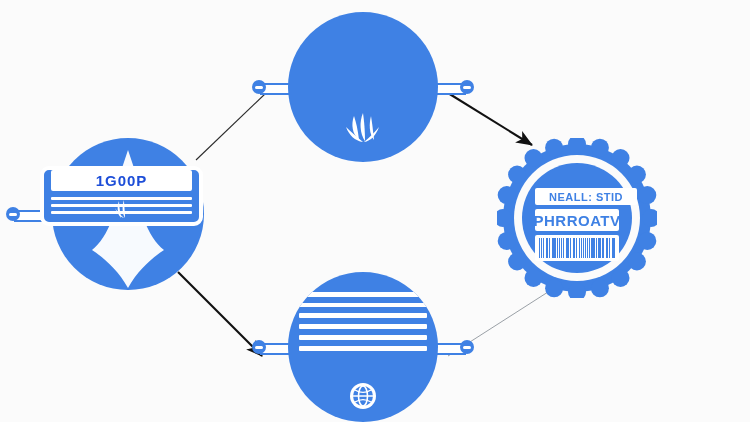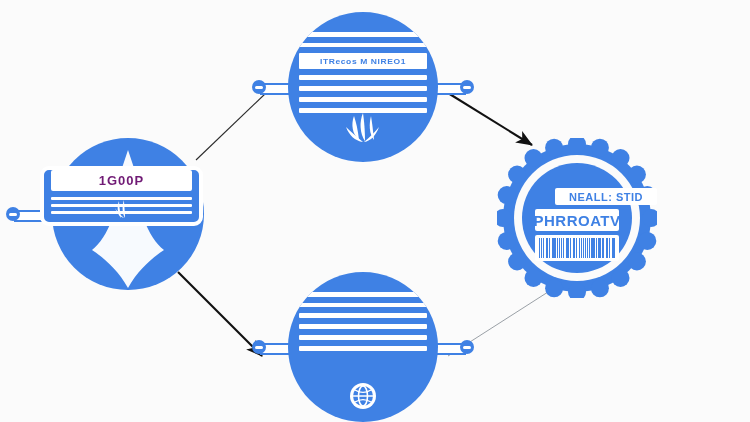--- a/index.html
+++ b/index.html
@@ -152,23 +152,23 @@
   .card-band {
     margin: 0 7px 6px 7px;
     height: 21px;
     background: #ffffff;
     border-radius: 2px;
     display: flex;
     align-items: center;
     justify-content: center;
   }
   .card-band span {
-    font-size: 13px;
+    font-size: 15px;
     font-weight: bold;
-    color: #701a75;
+    color: #1d4ed8;
     letter-spacing: 1px;
   }
   .card-lines {
     margin: 0 7px 7px 7px;
     position: relative;
     height: 18px;
   }
   .card-line {
     position: absolute;
     left: 0; right: 0;
@@ -237,31 +237,20 @@
       <div class="slot"></div>
     </div>
 
     <div class="stem" style="right:-28px; width:34px;"></div>
     <div class="knob" style="right:-36px;">
       <div class="dot"></div>
       <div class="slot"></div>
     </div>
 
     <div class="doc-circle">
-      <div class="stripes" style="top:20px;">
-        <div class="stripe"></div>
-        <div class="stripe thin"></div>
-        <div class="titleband">
-          <span>ITRecos M NIREO1</span>
-        </div>
-        <div class="stripe"></div>
-        <div class="stripe"></div>
-        <div class="stripe"></div>
-        <div class="stripe"></div>
-      </div>
       <svg class="emblem" style="bottom:16px;" width="50" height="36" viewBox="0 0 50 36">
         <path d="M16,6 C13,14 14,24 21,30 C20,20 18,12 16,6 Z" fill="#ffffff"></path>
         <path d="M25,3 C21,12 22,24 27,31 C27,20 26,10 25,3 Z" fill="#ffffff"></path>
         <path d="M33,6 C31,14 31,24 36,30 C35,20 34,12 33,6 Z" fill="#ffffff"></path>
         <path d="M8,17 C11,25 17,31 25,32 C19,27 13,22 8,17 Z" fill="#ffffff"></path>
         <path d="M41,17 C38,25 33,31 26,32 C32,27 37,22 41,17 Z" fill="#ffffff"></path>
       </svg>
     </div>
   </div>
 
@@ -323,21 +312,21 @@
           <circle cx="22.9" cy="-70.3" r="9"></circle>
           <circle cx="43.5" cy="-59.9" r="9"></circle>
           <circle cx="59.9" cy="-43.5" r="9"></circle>
           <circle cx="70.3" cy="-22.9" r="9"></circle>
         </g>
         <circle r="63" fill="#fbfbfb"></circle>
         <circle r="55" fill="#3f81e4"></circle>
       </g>
     </svg>
 
-    <div class="badge-panel badge-panel-text badge-line1" style="left:38px; top:50px; width:102px; height:17px;margin-left:20px;">
+    <div class="badge-panel badge-panel-text badge-line1" style="left:38px; top:50px; width:102px; height:17px;">
       <span>NEALL: STID</span>
     </div>
 
     <div class="badge-panel badge-panel-text badge-line2" style="left:38px; top:71px; width:84px; height:22px;">
       <span>PHRROATV</span>
     </div>
 
     <div class="badge-panel barcode" id="barcode" style="left:38px; top:97px; width:84px; height:26px;">
         <div class="bar" style="flex: 2 0 0px;"></div>
         <div class="bar-gap" style="flex: 1 0 0px;"></div>

